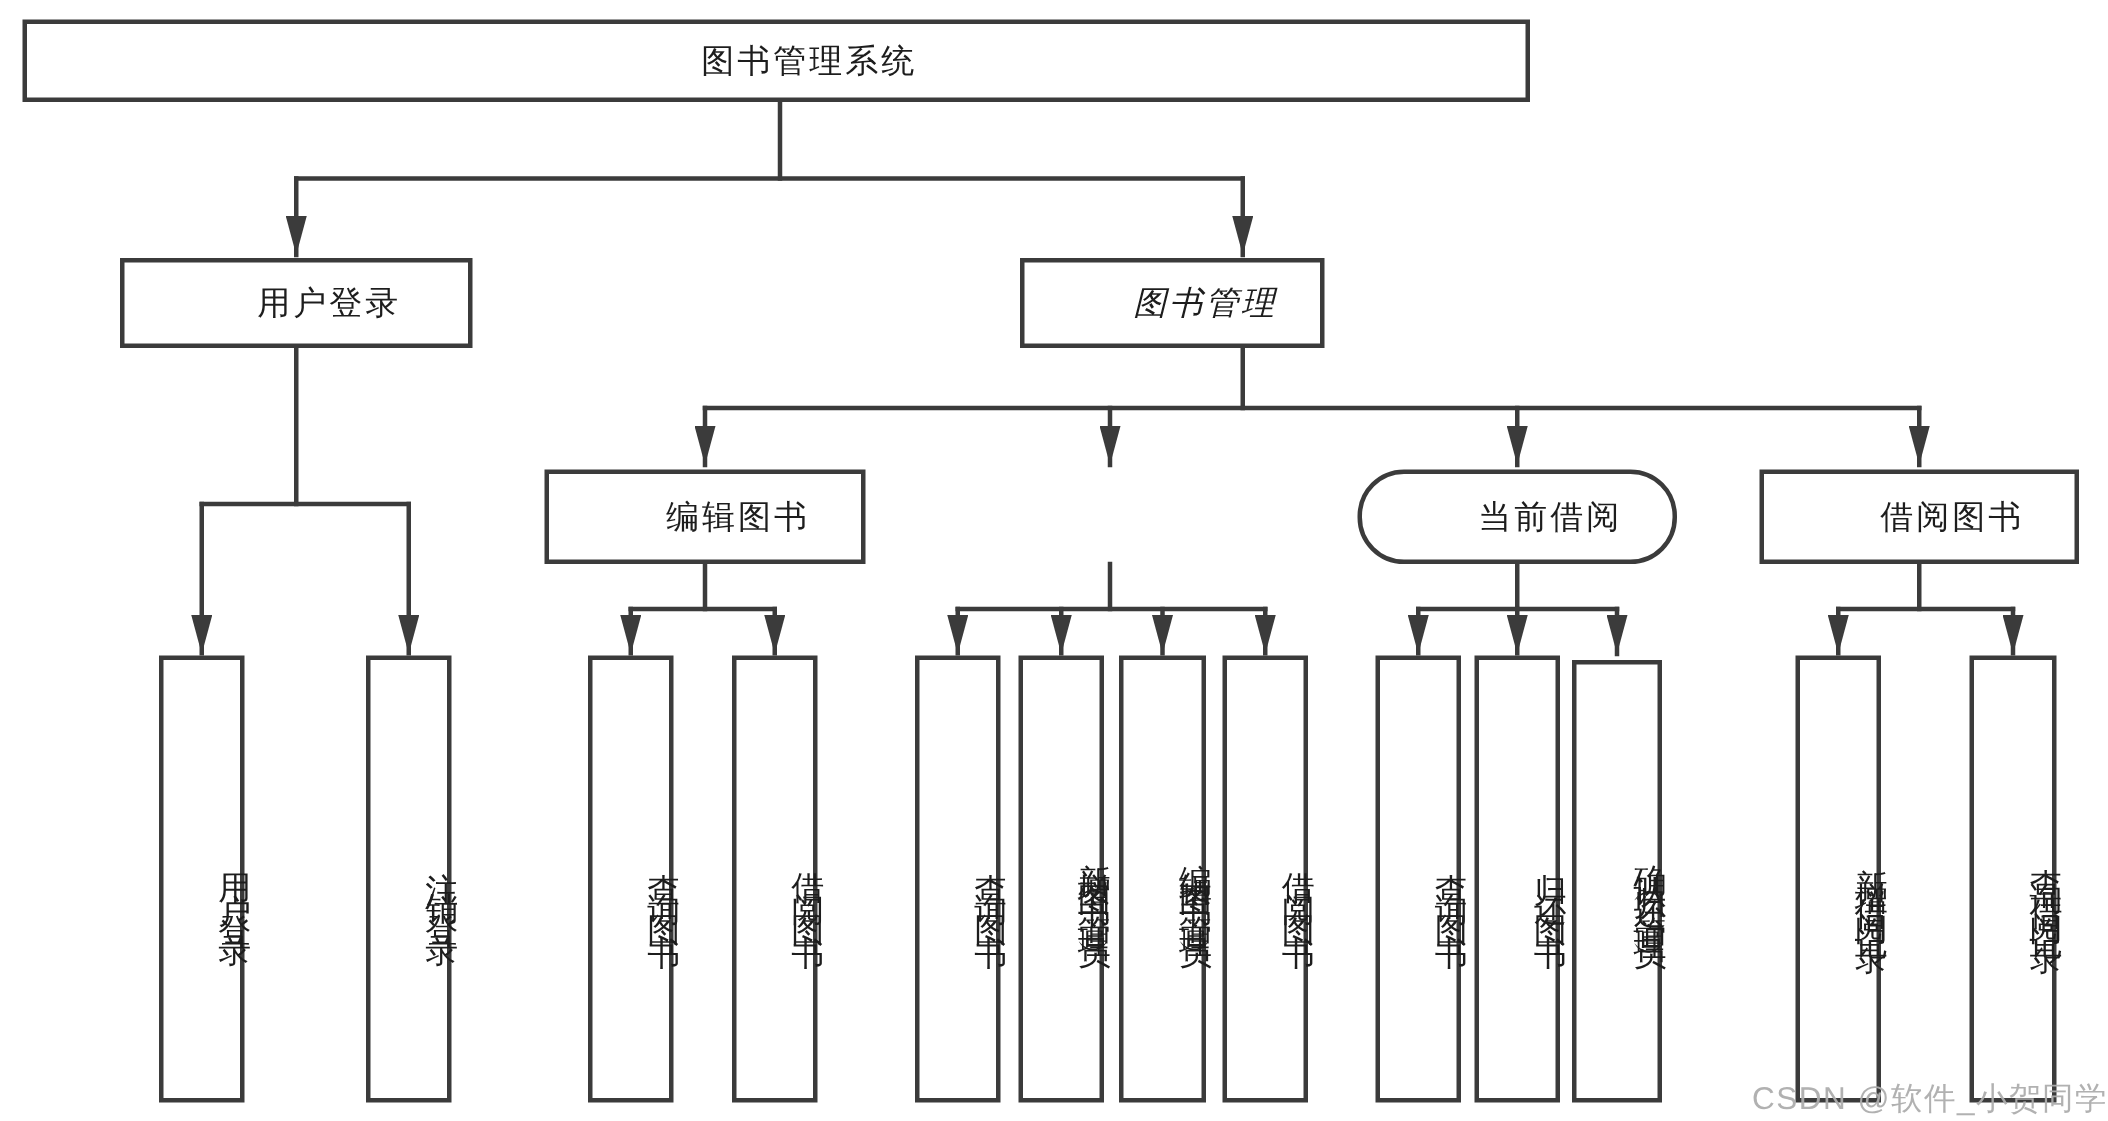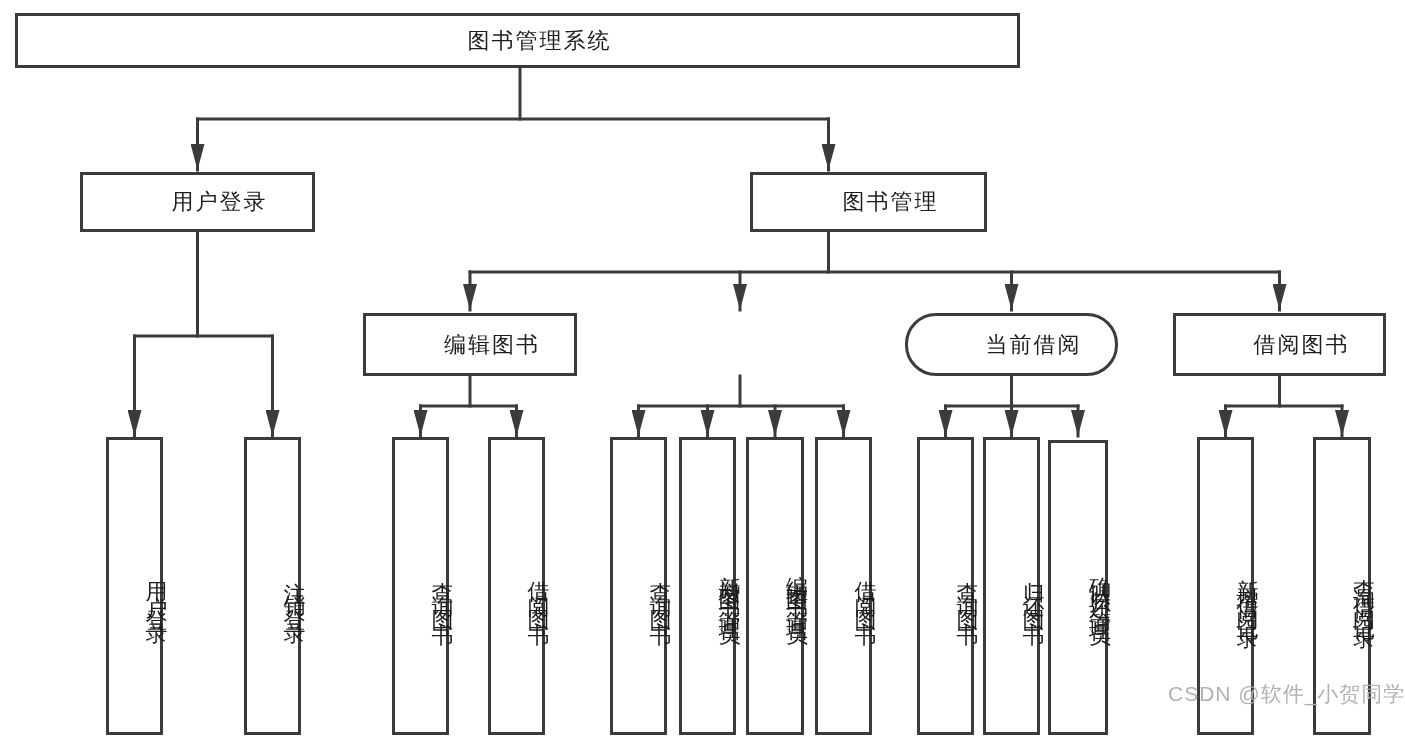--- a/index.html
+++ b/index.html
@@ -39,21 +39,21 @@
     font-size: 22px;
     color: #1d1d1d;
     line-height: 1;
   }
   .sp4 span { letter-spacing: 14px; padding-top: 12px; }
   .sp6 span { letter-spacing: 10px; padding-top: 9px; }
   .sp9 span { letter-spacing: 7px;  padding-top: 6px; }
   #watermark {
     position: absolute;
     left: 1168px;
-    top: 680px;
+    top: 718px;
     font-size: 21px;
     letter-spacing: 1px;
     color: rgba(173, 173, 173, 0.95);
     white-space: nowrap;
     z-index: 5;
   }
 </style>
 </head>
 <body>
 
@@ -109,21 +109,21 @@
     </g>
   </svg>
 
   <div class="box hlabel" style="left:15px; top:13px; width:1005px; height:55px;">
     <span>图书管理系统</span>
   </div>
 
   <div class="box hlabel" style="left:80px; top:172px; width:235px; height:60px;">
     <span>用户登录</span>
   </div>
-  <div class="box hlabel" style="left:750px; top:172px; width:237px; height:60px;">
+  <div class="box hlabel" style="left:680px; top:172px; width:203px; height:60px;font-style:italic;">
     <span>图书管理</span>
   </div>
 
   <div class="box hlabel" style="left:363px; top:313px; width:214px; height:63px;">
     <span>编辑图书</span>
   </div>
   <div class="box hlabel" style="left:905px; top:313px; width:213px; height:63px;border-radius:31px;">
     <span>当前借阅</span>
   </div>
   <div class="box hlabel" style="left:1173px; top:313px; width:213px; height:63px;">

